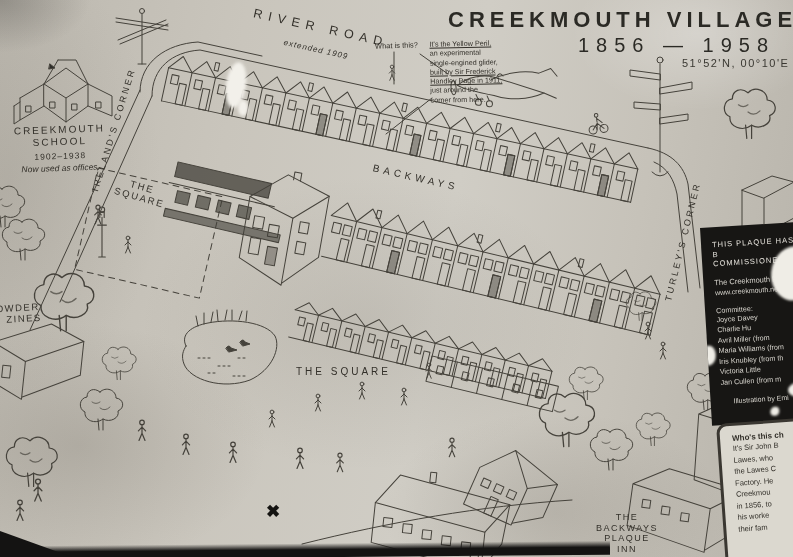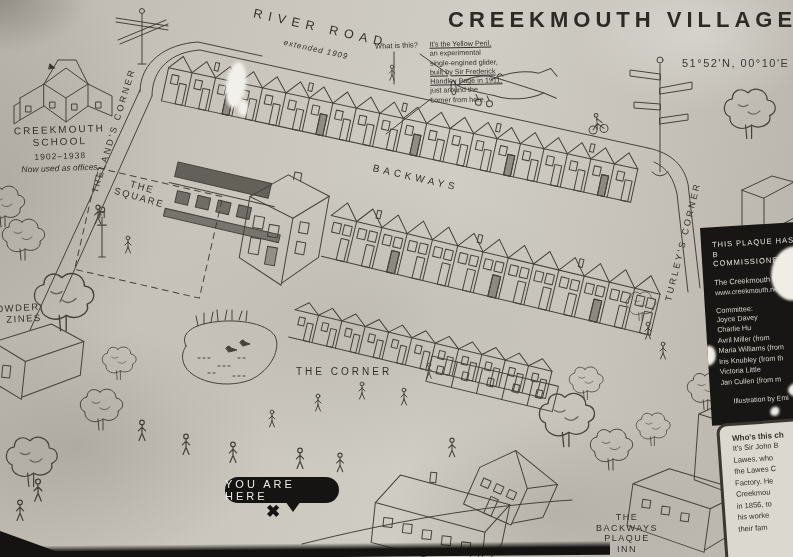--- a/index.html
+++ b/index.html
@@ -358,20 +358,21 @@
 
     <use href="#lamp" transform="translate(102,257) scale(1.1)"></use>
   </svg>
 
   <div class="splat" style="left:226px;top:62px;width:20px;height:46px;transform:rotate(8deg);"></div>
   <div class="splat" style="left:238px;top:100px;width:10px;height:16px;"></div>
   <div class="edge-bottom"></div>
   <div class="edge-corner"></div>
 
   <div class="lbl t-name">CREEKMOUTH VILLAGE</div>
+  <div class="lbl t-years">1856 — 1958</div>
   <div class="lbl t-coords">51°52'N, 00°10'E</div>
 
   <div class="lbl river-road">RIVER ROAD</div>
   <div class="lbl rr-note">extended 1909</div>
 
   <div class="lbl whatis">What is this?</div>
   <div class="lbl glider">
     <div class="u">It's the Yellow Peril,</div>
     <div>an experimental</div>
     <div>single-engined glider,</div>
@@ -383,42 +384,41 @@
 
   <div class="lbl irelands">IRELAND'S CORNER</div>
   <div class="lbl turleys">TURLEY'S CORNER</div>
 
   <div class="lbl square">
     <div>THE</div>
     <div>SQUARE</div>
   </div>
 
   <div class="lbl backways">BACKWAYS</div>
-  <div class="lbl mission">THE CORNER</div>
+  <div class="lbl mission">THE SQUARE</div>
 
   <div class="lbl school-cap">
     <div class="nm">CREEKMOUTH</div>
     <div class="nm">SCHOOL</div>
     <div class="yr">1902–1938</div>
     <div class="nt">Now used as offices.</div>
   </div>
 
   <div class="lbl powder">
     <div>OWDER</div>
     <div class="i2">ZINES</div>
   </div>
 
   <div class="lbl billet">
     <div>THE</div>
     <div>BACKWAYS</div>
     <div>PLAQUE</div>
     <div>INN</div>
   </div>
 
-  <div class="yah">YOU ARE HERE</div>
   <div class="yah-x">✖</div>
 
   <div class="plaque">
     <div class="h">THIS PLAQUE HAS B</div>
     <div class="h">COMMISSIONED BY</div>
     <div class="org">The Creekmouth Prese</div>
     <div class="web">www.creekmouth.net</div>
     <div class="com">Committee:</div>
     <div class="mb">Joyce Davey</div>
     <div class="mb">Charlie Hu</div>

